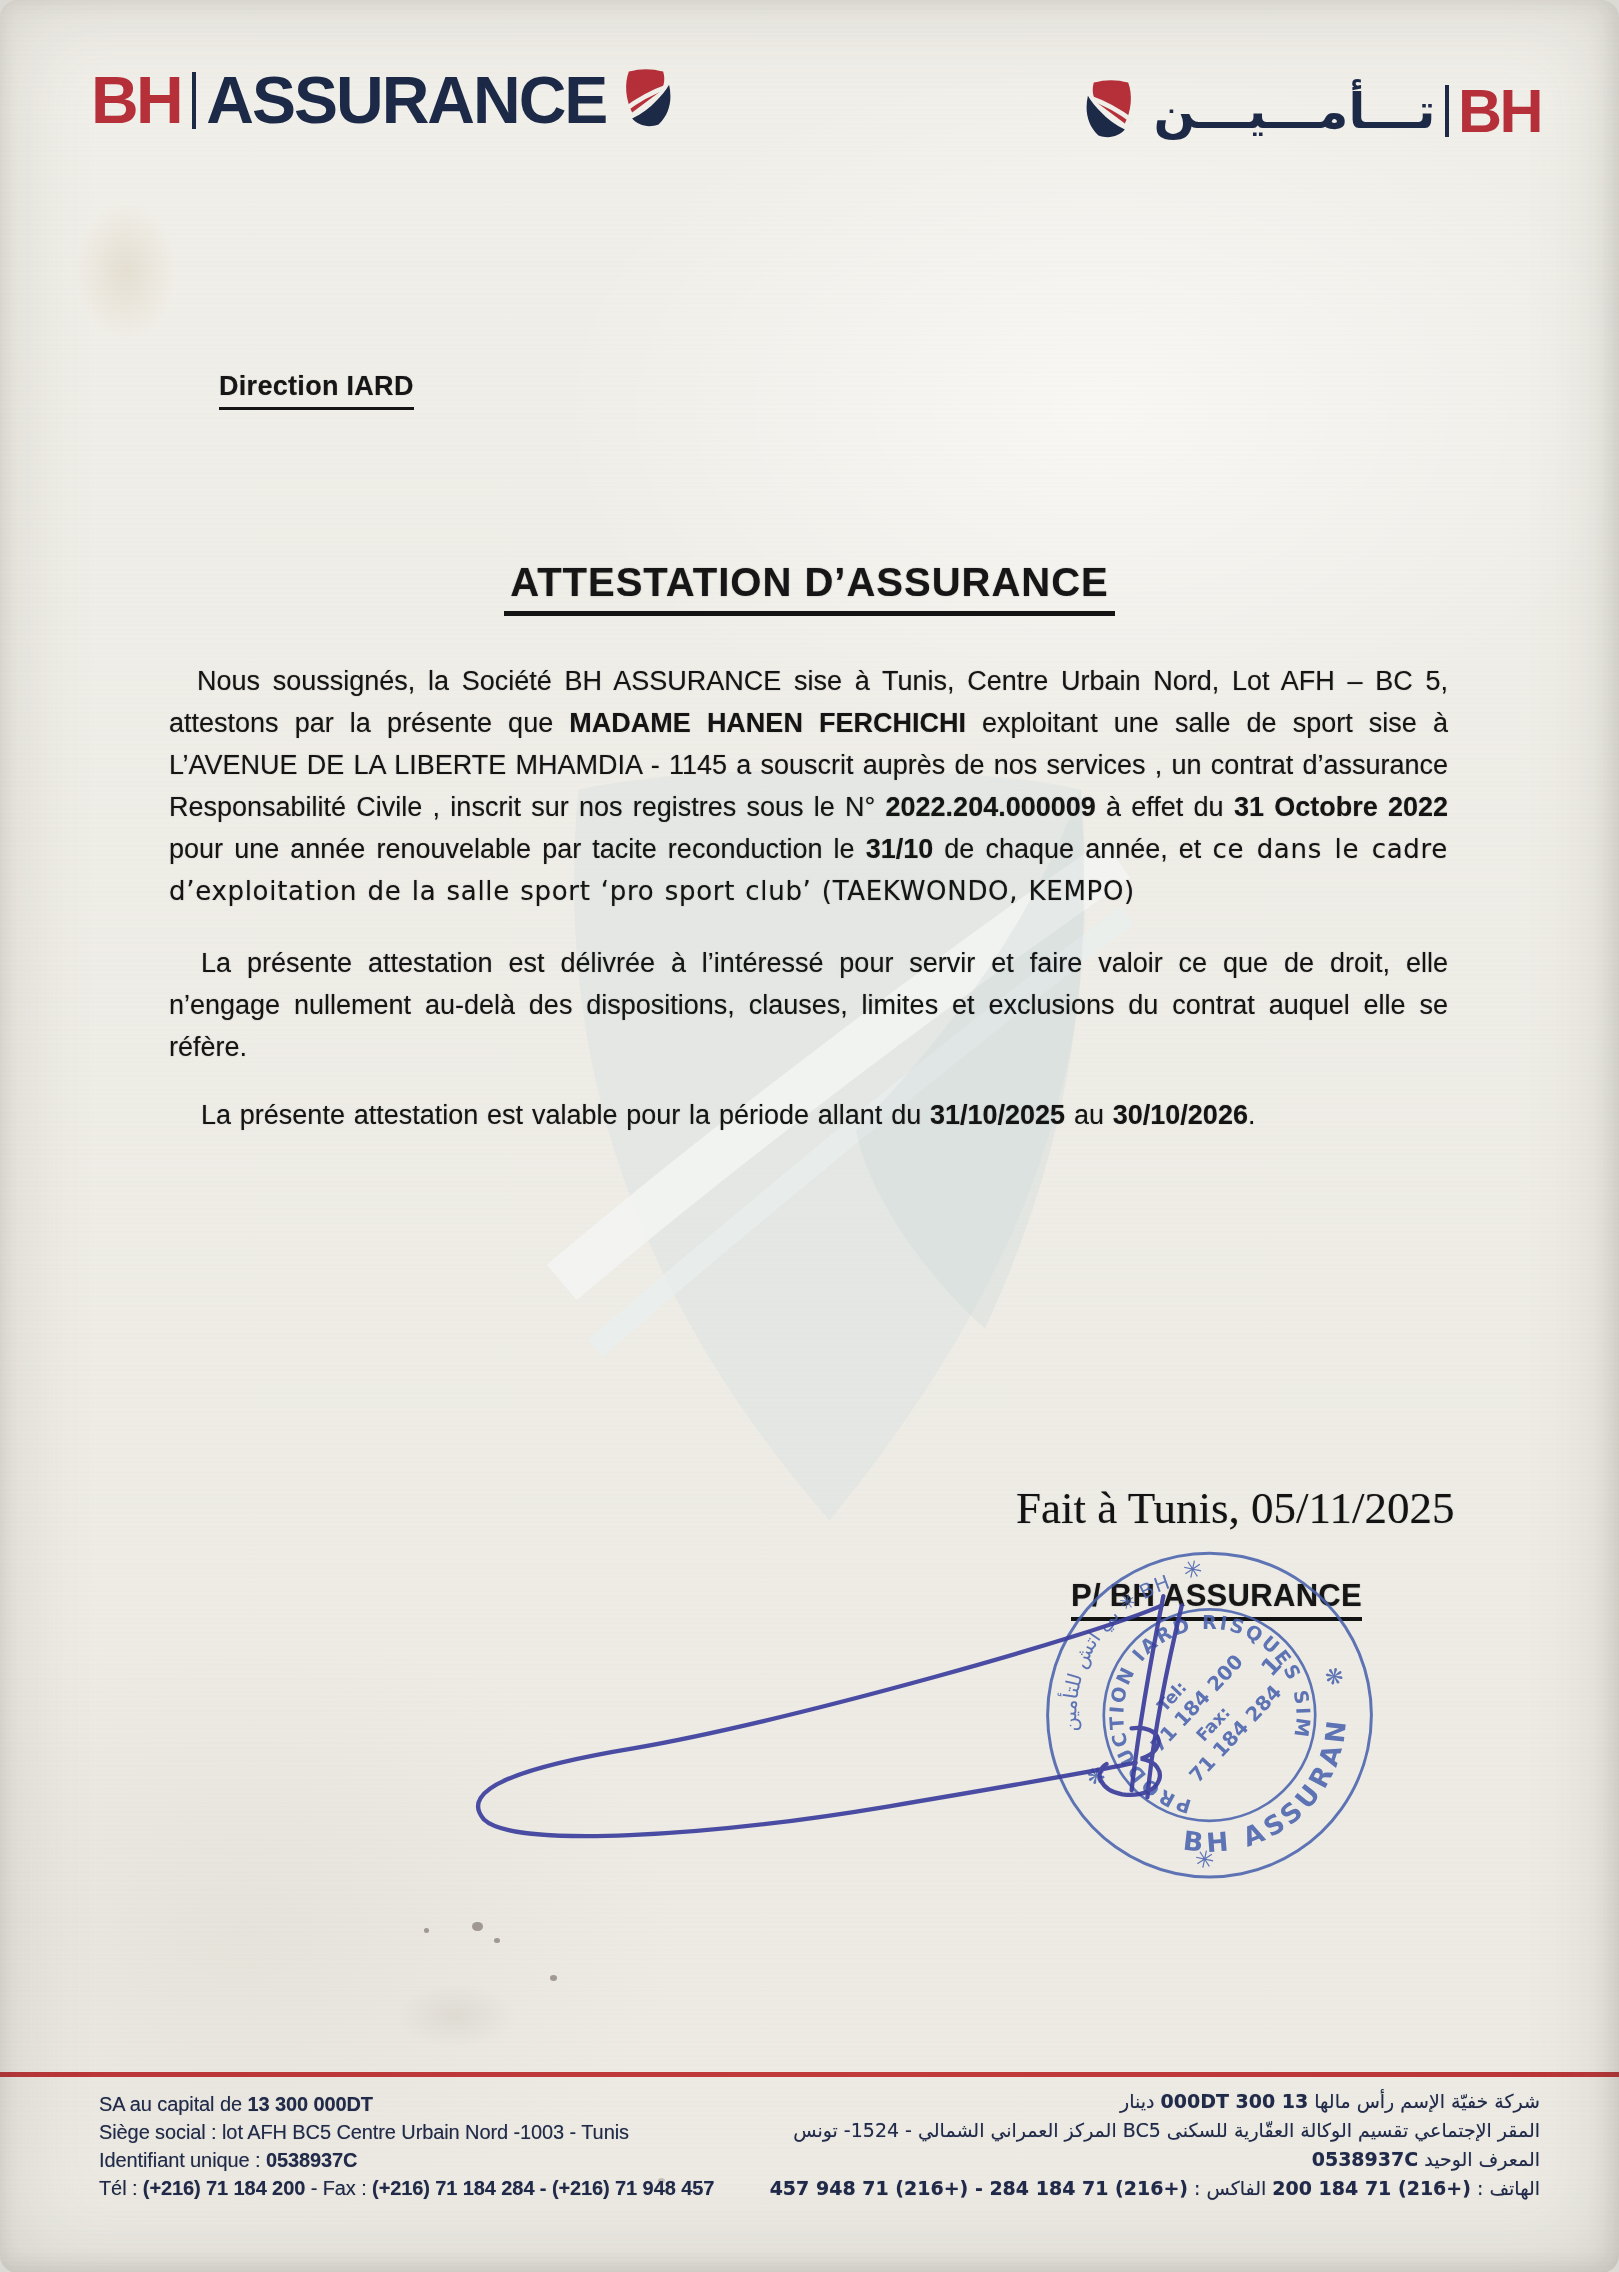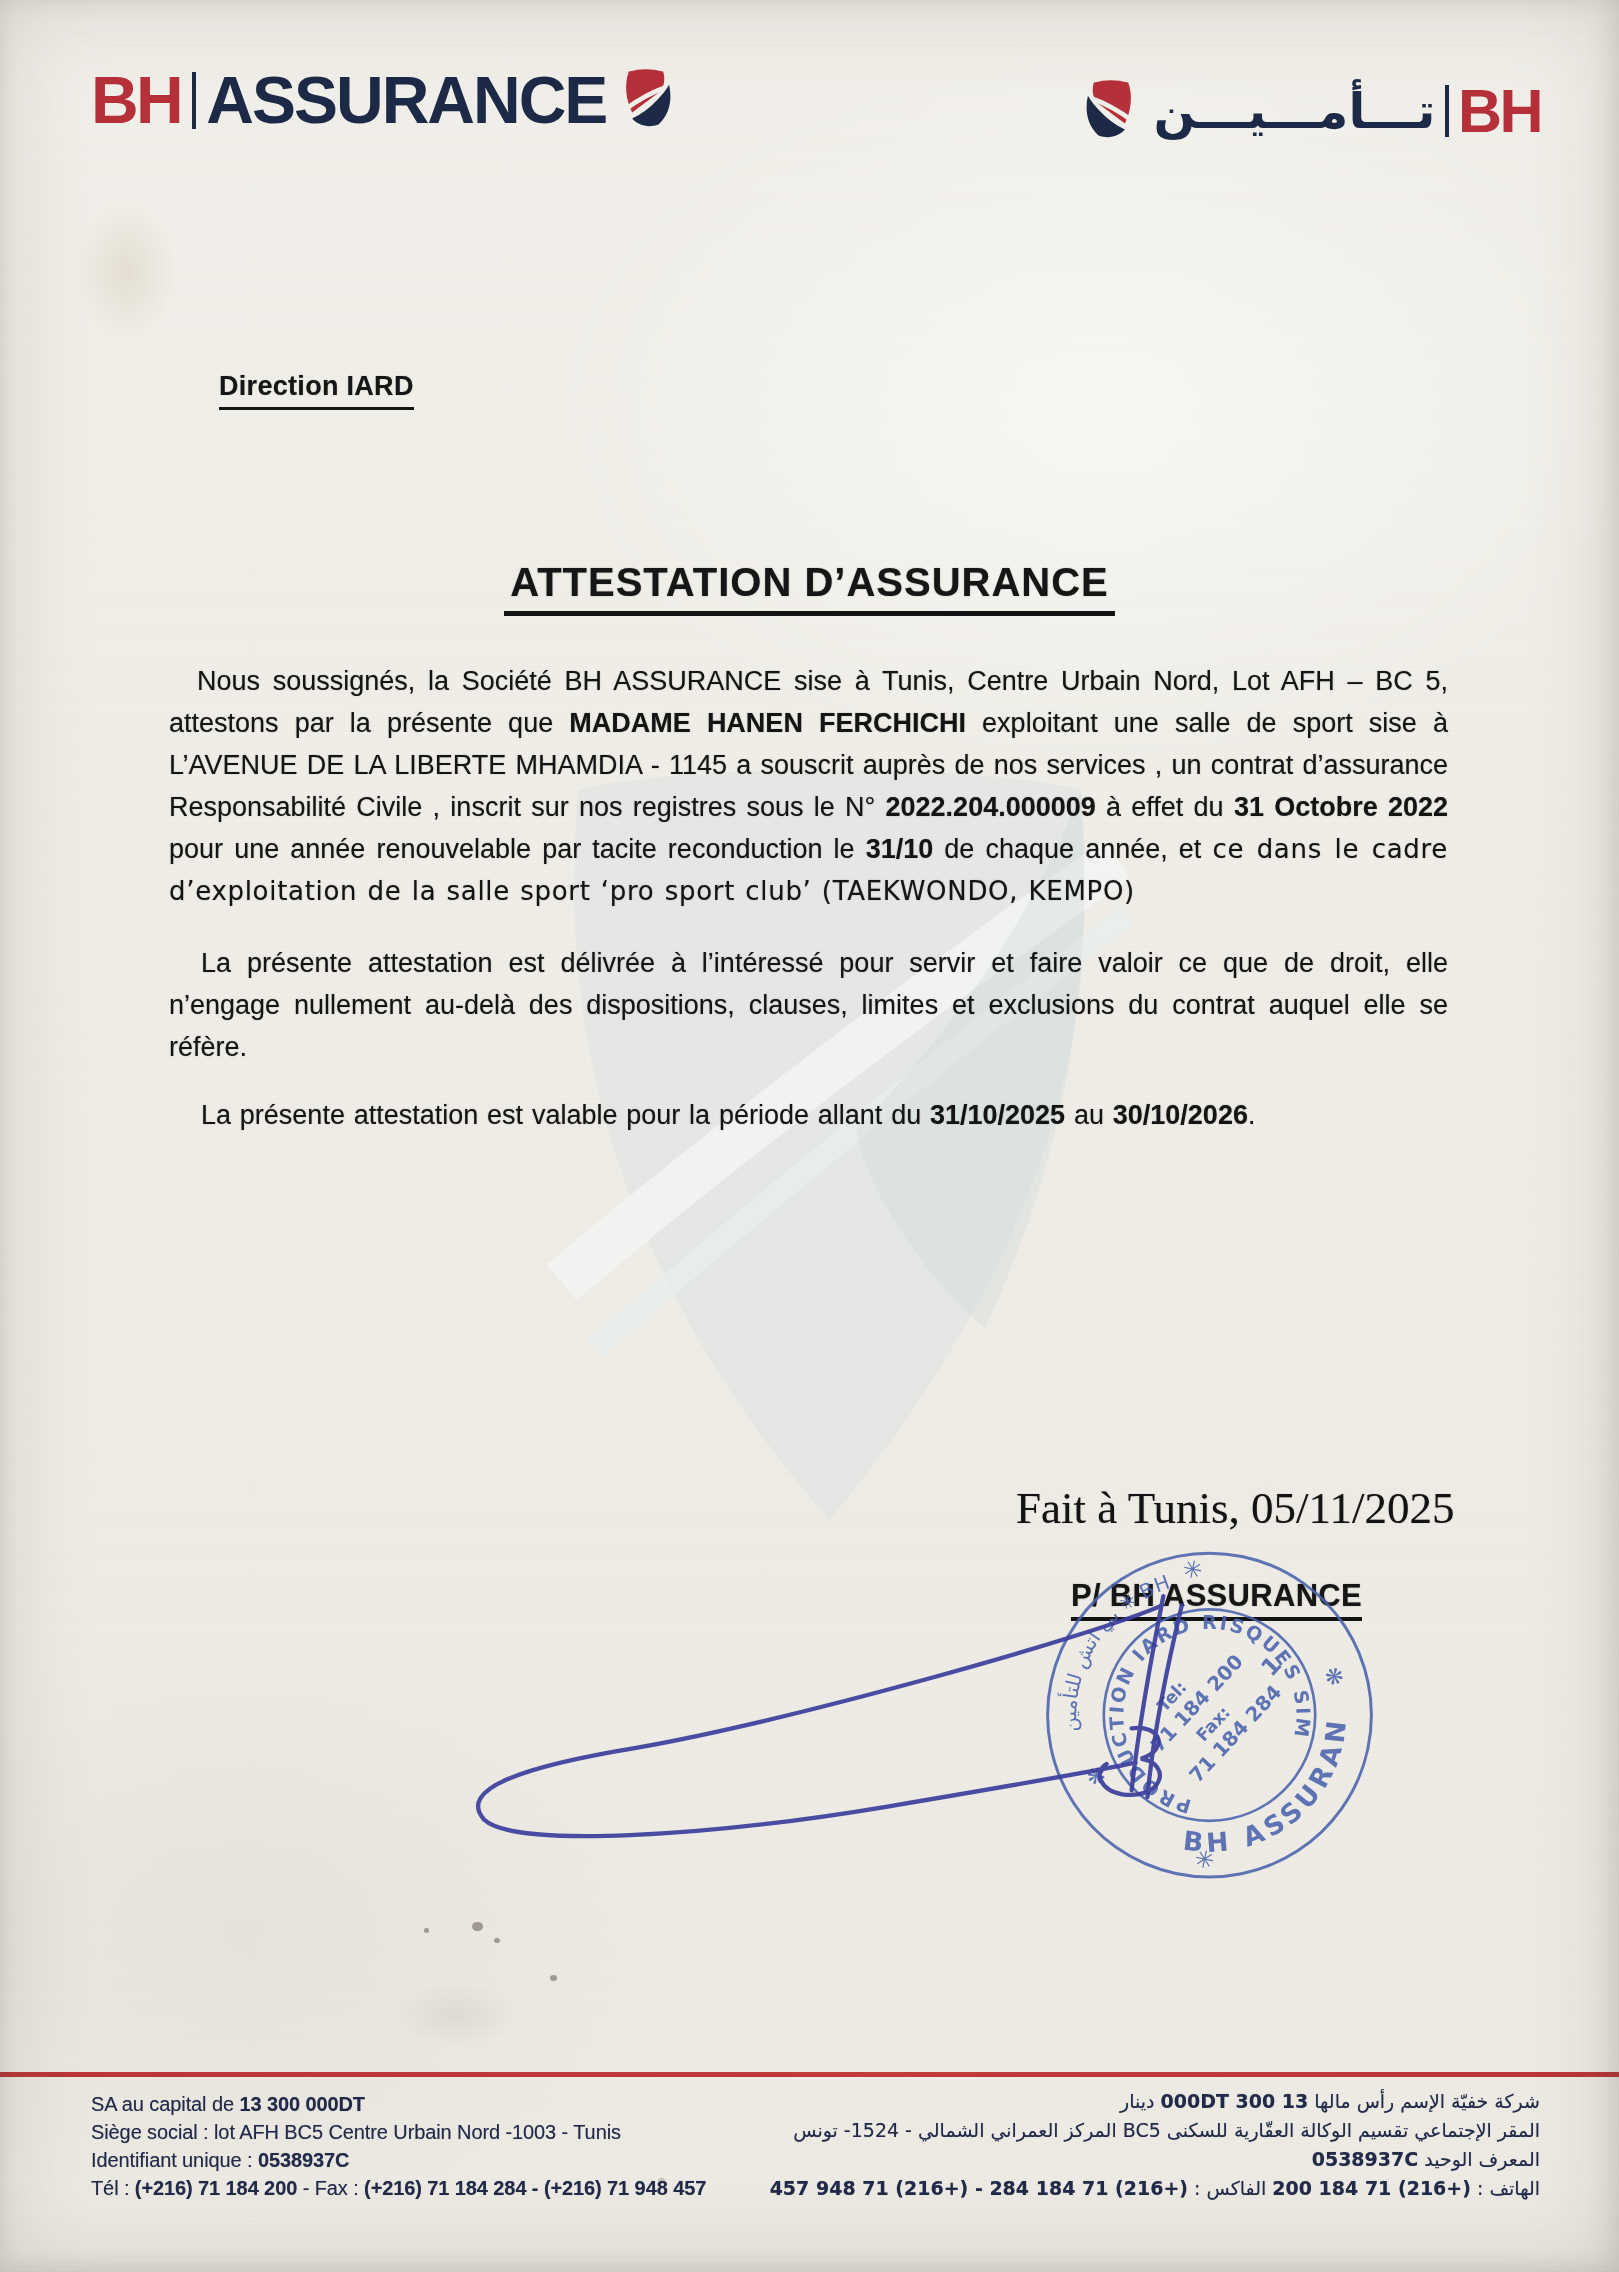--- a/index.html
+++ b/index.html
@@ -6,20 +6,21 @@
   .page{
     position:relative;
     width:1619px;height:2273px;
     overflow:hidden;
     font-family:"Liberation Sans",sans-serif;
     color:#161616;
     background:
       radial-gradient(925px 595px at 68% 18%, rgba(255,255,255,.55), transparent 60%),
       radial-gradient(661px 463px at 15% 85%, rgba(205,200,188,.22), transparent 65%),
       linear-gradient(#f1efe9,#eceae3);
+    border-radius: 18px;
   }
   .page::after{
     content:"";position:absolute;inset:0;pointer-events:none;
     box-shadow:inset 0 0 93px rgba(95,90,78,.20), inset -9.3px 0 26.4px rgba(60,60,55,.07), inset 0 -6.6px 20px rgba(60,60,55,.08);
   }
   .grain{position:absolute;inset:0;pointer-events:none;opacity:.5;
     background:repeating-linear-gradient(0deg, rgba(120,115,100,.025) 0 2px, transparent 2px 4.6px);}
   
   .logo-left{position:absolute;left:91px;top:67px;display:flex;align-items:center;}
   .logo-right{position:absolute;right:78px;top:78px;display:flex;align-items:center;}
@@ -53,21 +54,21 @@
     font-size:45px;color:#131313;text-shadow:0 0 1.1px rgba(25,25,25,.4);}
   .signer{position:absolute;left:1071px;top:1578px;font-size:31px;font-weight:700;
     border-bottom:4.6px solid #131313;padding-bottom:3.3px;letter-spacing:0.3px;text-shadow:0 0 1.3px rgba(20,20,20,.45);}
   
   .watermark{position:absolute;left:522px;top:760px;width:615px;height:800px;pointer-events:none;}
   
   .stamp{position:absolute;left:978px;top:1540px;width:463px;height:370px;opacity:.88;}
   .signature{position:absolute;left:423px;top:1571px;width:833px;height:304px;}
   
   .footer-line{position:absolute;left:0;top:2072px;width:1619px;height:5.3px;background:linear-gradient(90deg,#b93537,#c23b3b 55%,#b93537);filter:blur(0.4px);}
-  .footer-fr{position:absolute;left:91px;top:2090px;font-size:20px;line-height:28px;color:#212a49;
+  .footer-fr{position:absolute;left:99px;top:2090px;font-size:20px;line-height:28px;color:#212a49;
     letter-spacing:-0.1px;text-shadow:0 0 0.8px rgba(33,42,73,.4);}
   .footer-ar{position:absolute;right:79px;top:2087px;direction:rtl;text-align:right;
     font-family:"DejaVu Sans",sans-serif;font-size:19px;line-height:29px;color:#212a49;text-shadow:0 0 0.8px rgba(33,42,73,.4);}
   .footer-fr b,.footer-ar b{font-weight:700;}
   .website{position:absolute;left:0;right:0;top:2228px;text-align:center;font-size:20.5px;font-weight:700;
     color:#c4373d;letter-spacing:0.3px;text-shadow:0 0 1.1px rgba(196,55,61,.5);margin-top:42px;}
   
   .stain{position:absolute;pointer-events:none;border-radius:50%;}
   .stain-tl{left:53px;top:172px;width:145px;height:198px;background:radial-gradient(closest-side,rgba(150,118,60,.13),transparent 70%);}
   .stain-mid{left:370px;top:1969px;width:172px;height:93px;background:radial-gradient(closest-side,rgba(120,110,95,.10),transparent 70%);}

